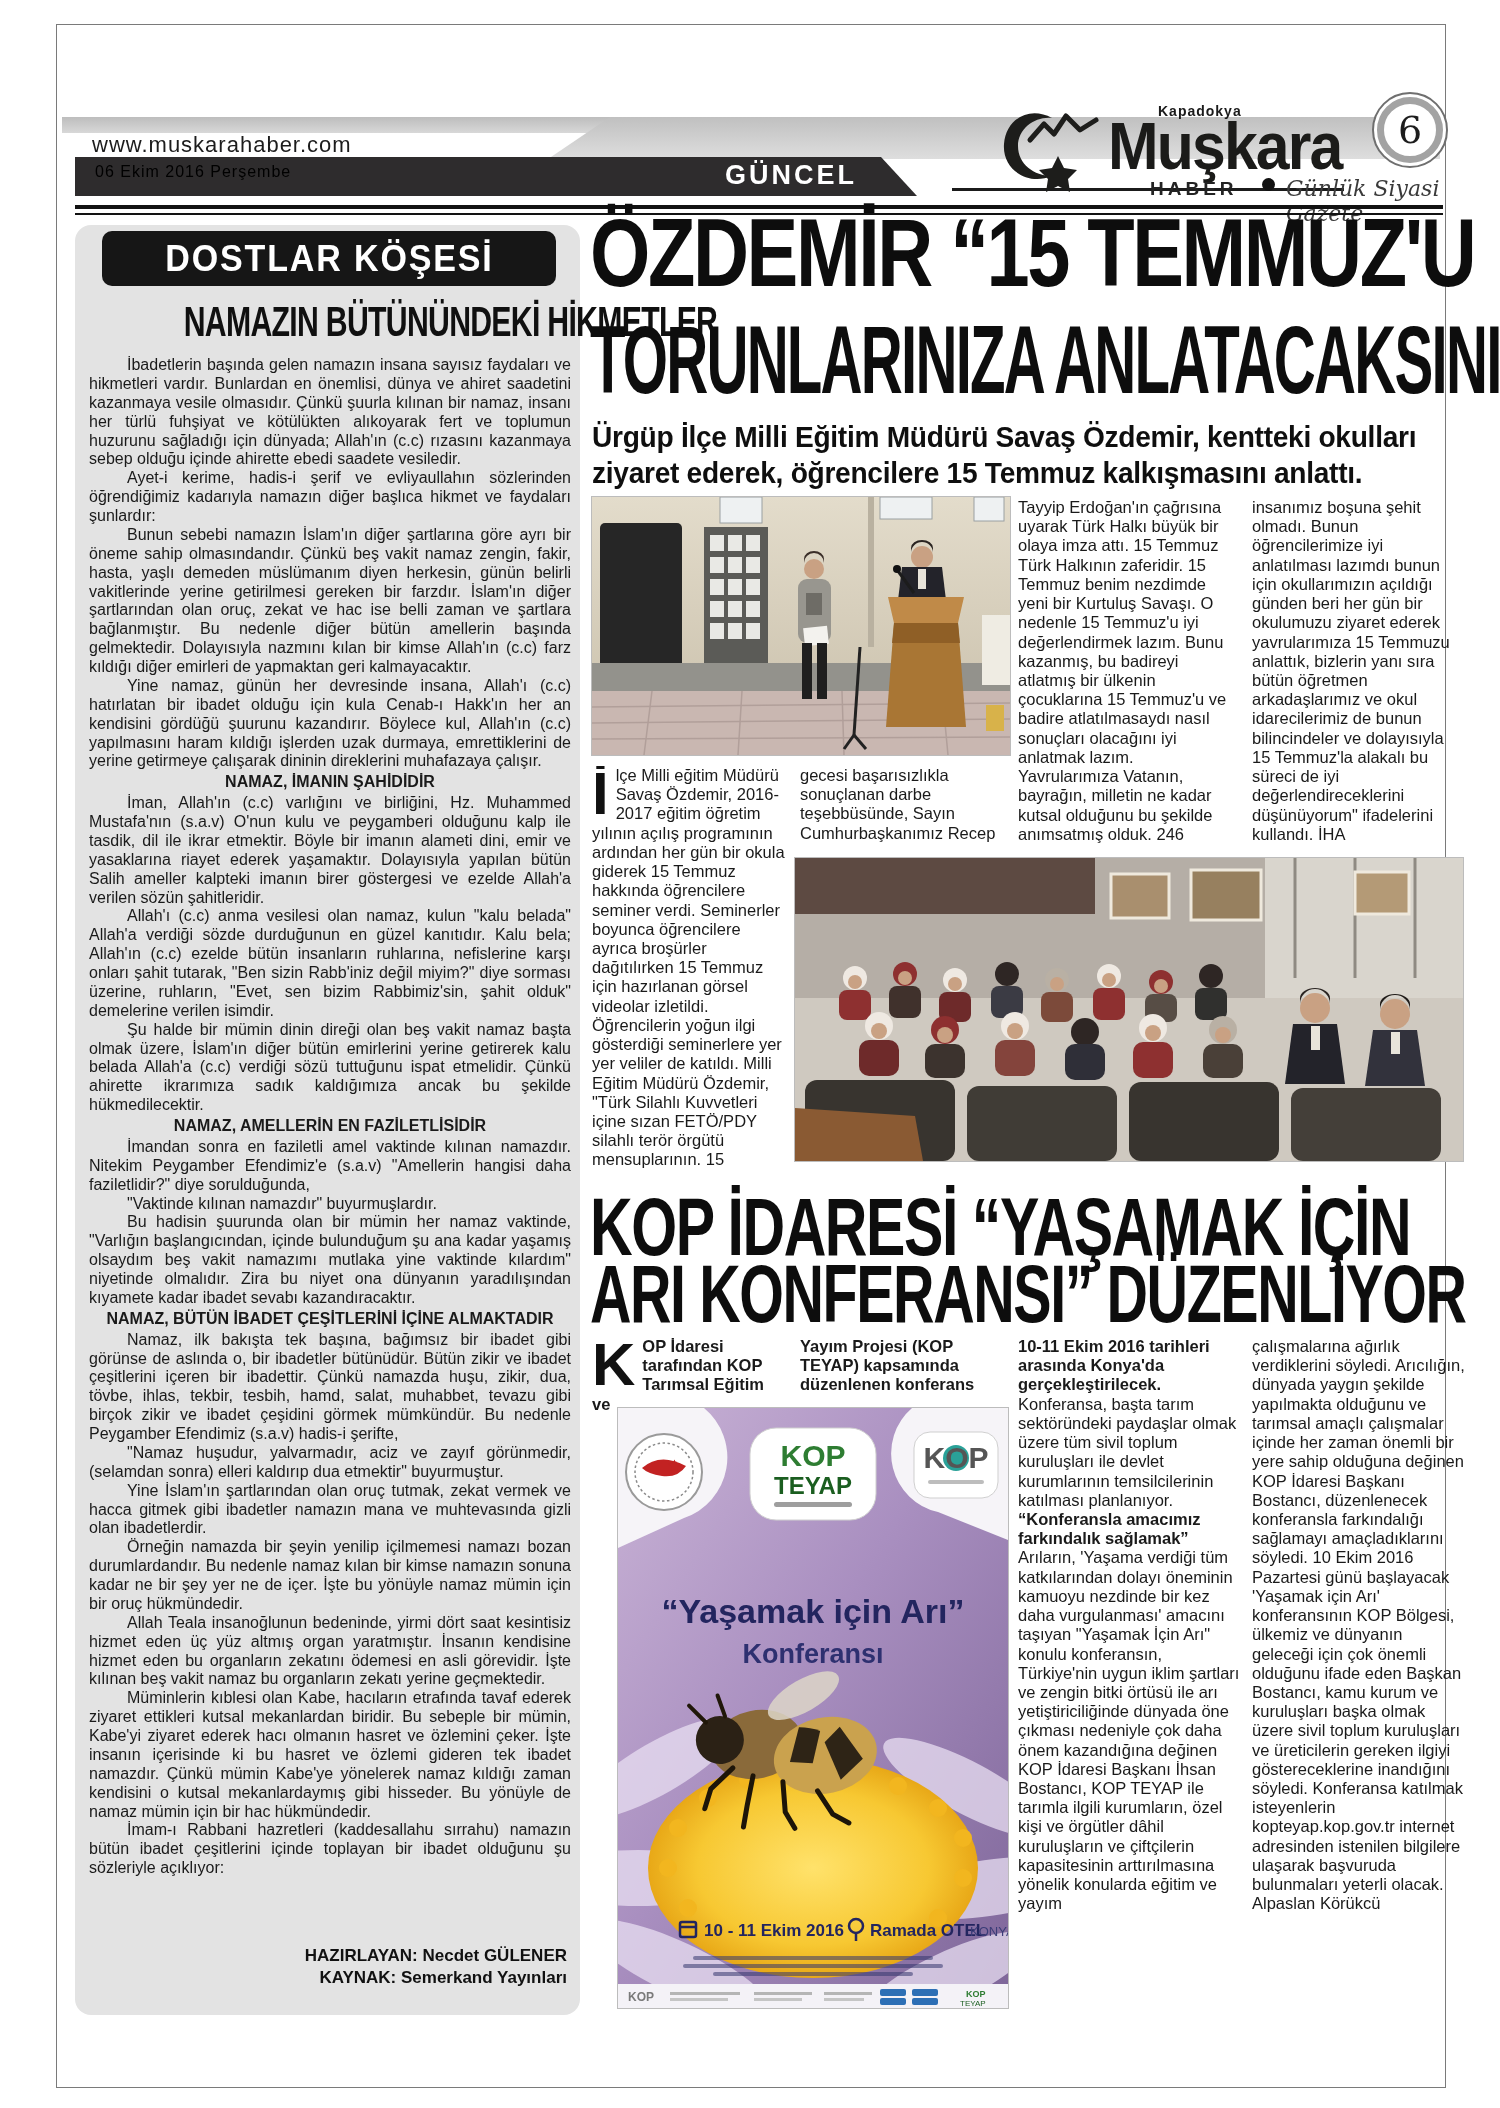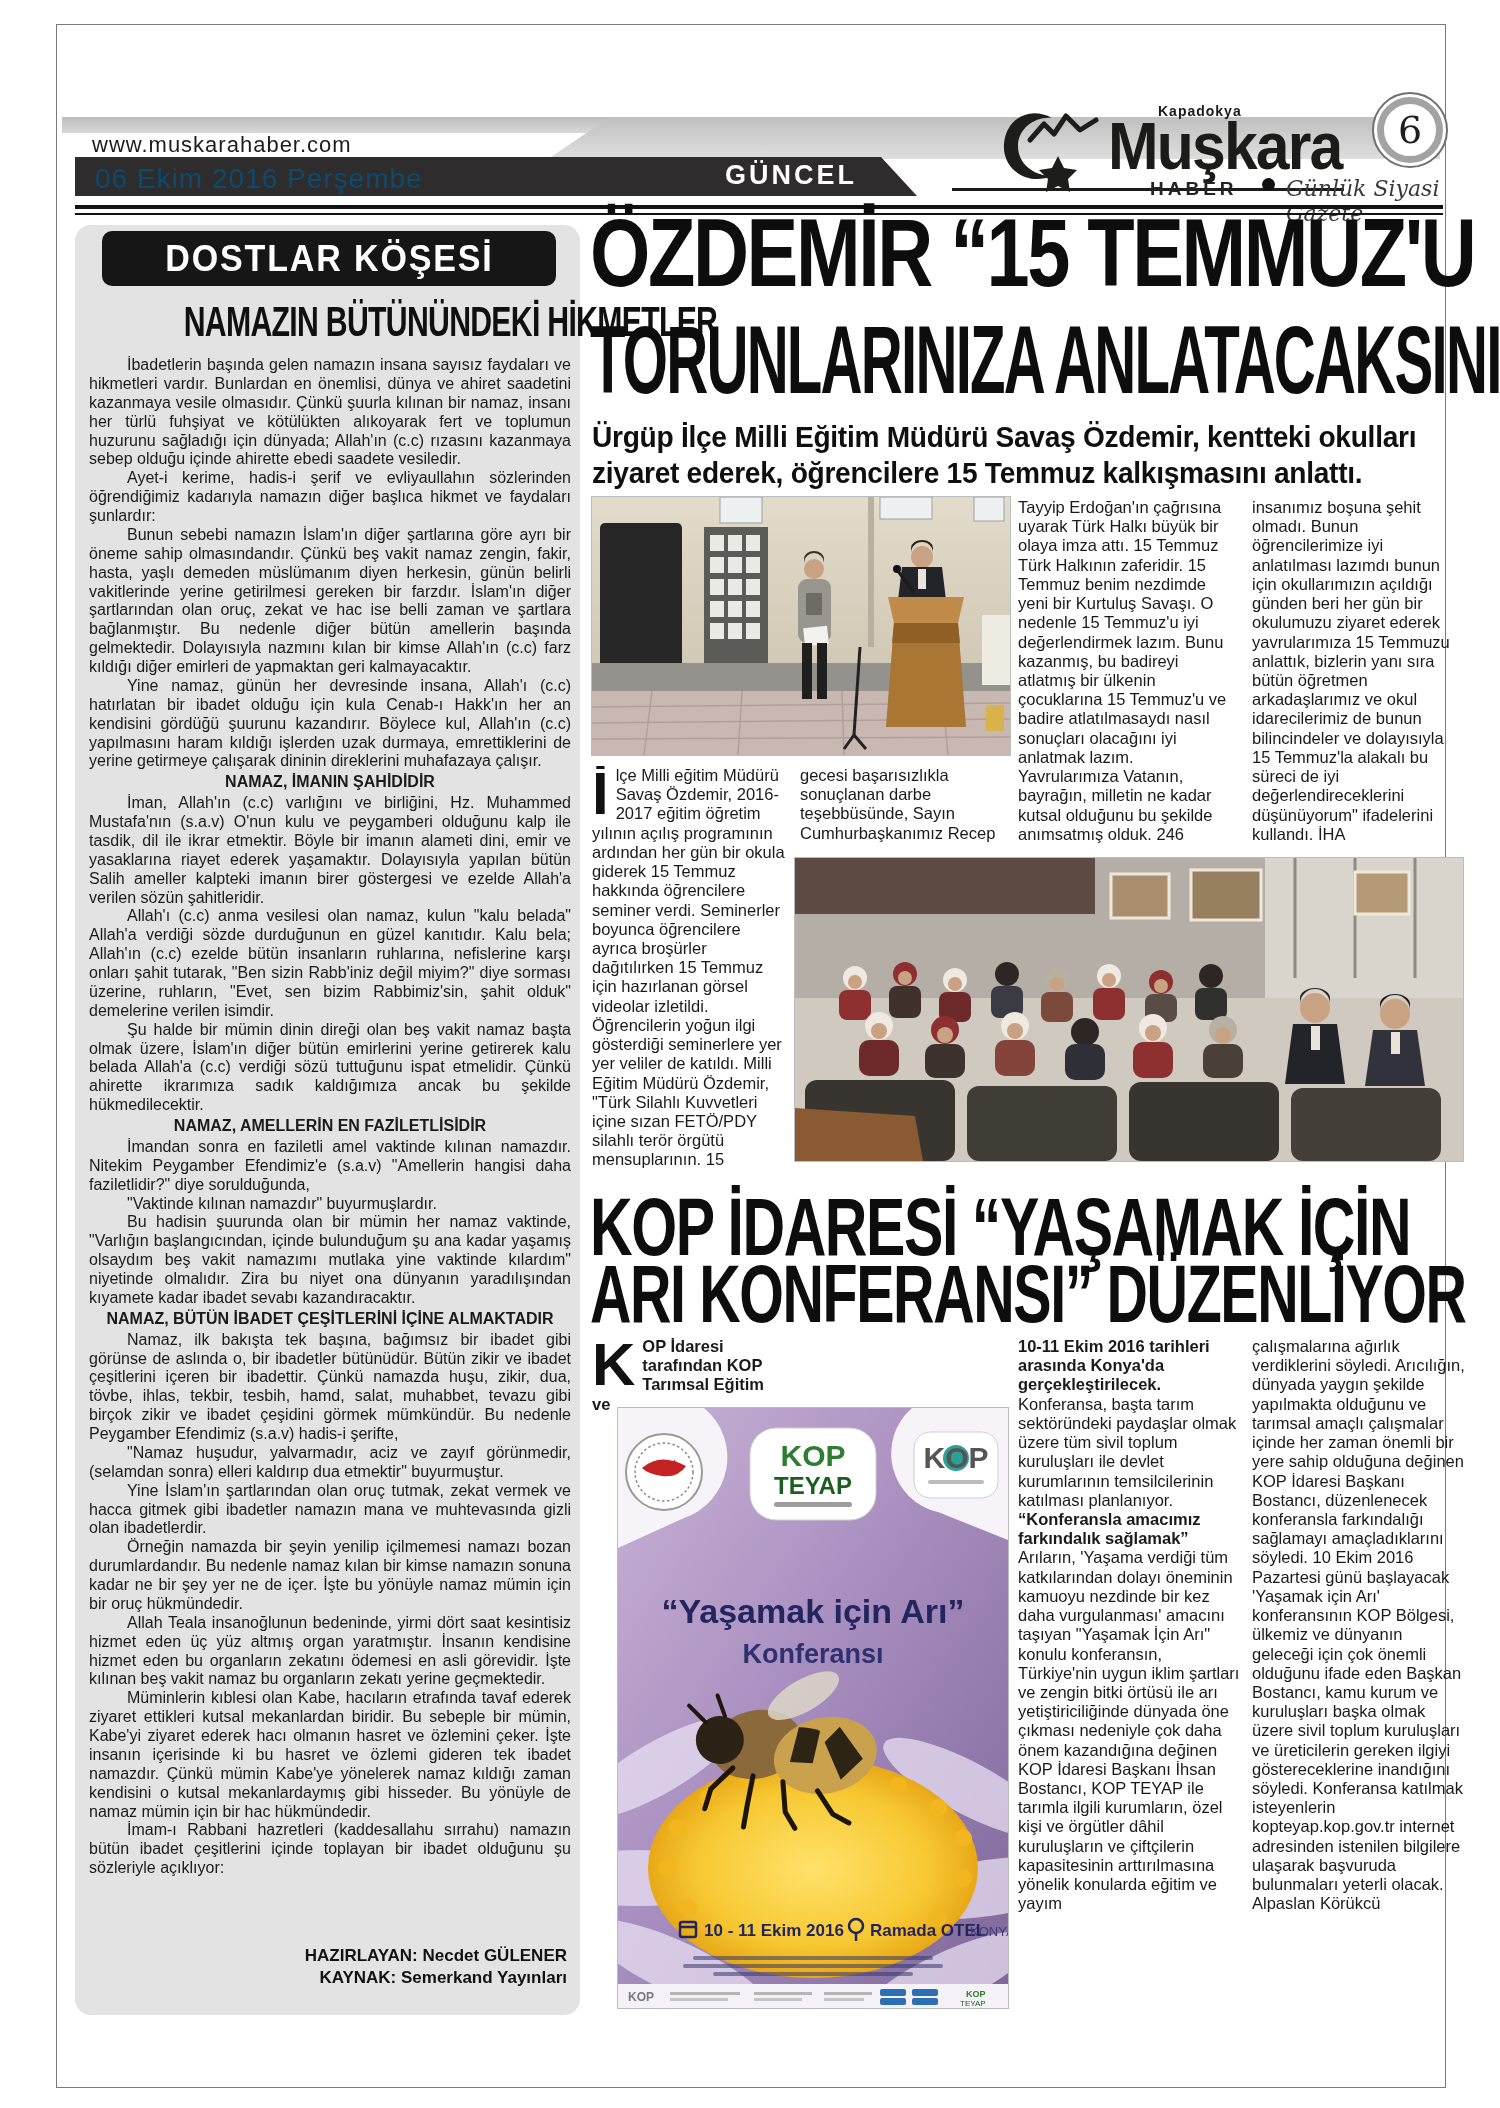--- a/index.html
+++ b/index.html
@@ -10,21 +10,21 @@
 
   
   .gray-band-top{left:62px;top:117px;width:1378px;height:16px;
       background:linear-gradient(#bdbdbd,#d8d8d8);}
   .gray-band-right{left:548px;top:117px;width:892px;height:42px;
       background:linear-gradient(#c0c0c0,#dedede);
       clip-path:polygon(62px 0,100% 0,100% 100%,0 100%);}
   .website{left:92px;top:132px;font-size:22px;letter-spacing:1px;color:#1c1c1c;}
   .black-bar{left:75px;top:157px;width:842px;height:39px;background:#2e2c2d;
       clip-path:polygon(0 0,806px 0,842px 100%,0 100%);}
-  .date-text{left:95px;top:163px;font-size:28px;color:#0c4a6e;letter-spacing:1px;}
+  .date-text{left:95px;top:163px;font-size:16px;color:#000000;letter-spacing:1px;}
   .section-text{left:725px;top:160px;font-size:27px;font-weight:bold;color:#fff;letter-spacing:3px;}
   .logo-underline{left:952px;top:188px;width:392px;height:3px;background:#1b1b1b;}
   .logo-mark{left:1000px;top:100px;}
   .logo-region{left:1158px;top:103px;font-size:14px;font-weight:bold;color:#1b1b1b;letter-spacing:1px;}
   .logo-name{left:1108px;top:108px;font-size:66px;font-weight:900;color:#1b1b19;letter-spacing:-2px;
       transform:scaleX(.92);transform-origin:0 0;}
   .logo-sub{left:1150px;top:178px;font-size:19px;font-weight:bold;color:#232323;letter-spacing:4px;text-align:right;}
   .logo-dot{left:1262px;top:178px;width:13px;height:13px;border-radius:50%;background:#111;}
   .logo-tagline{left:1286px;top:176px;font-size:22px;font-style:italic;color:#3a3a3a;
       font-family:"DejaVu Serif",serif;}
@@ -354,20 +354,21 @@
   <div class="abs kop-h1a">
     <span>KOP İDARESİ “YAŞAMAK İÇİN</span>
   </div>
   <div class="abs kop-h1b">
     <span>ARI KONFERANSI” DÜZENLİYOR</span>
   </div>
 
   <div class="abs news-col colA">
     <span class="dropcap">K</span><span>OP İdaresi tarafından KOP Tarımsal Eğitim ve</span>
   </div>
+  <div class="abs news-col colB">Yayım Projesi (KOP TEYAP) kapsamında düzenlenen konferans</div>
 
   <div class="abs news-col colC">
     <div class="bold">10-11 Ekim 2016 tarihleri arasında Konya'da gerçekleştirilecek.</div>
     <div>Konferansa, başta tarım sektöründeki paydaşlar olmak üzere tüm sivil toplum kuruluşları ile devlet kurumlarının temsilcilerinin katılması planlanıyor.</div>
     <div class="kop-sub">“Konferansla amacımız farkındalık sağlamak”</div>
     <div>Arıların, 'Yaşama verdiği tüm katkılarından dolayı öneminin kamuoyu nezdinde bir kez daha vurgulanması' amacını taşıyan "Yaşamak İçin Arı" konulu konferansın, Türkiye'nin uygun iklim şartları ve zengin bitki örtüsü ile arı yetiştiriciliğinde dünyada öne çıkması nedeniyle çok daha önem kazandığına değinen KOP İdaresi Başkanı İhsan Bostancı, KOP TEYAP ile tarımla ilgili kurumların, özel kişi ve örgütler dâhil kuruluşların ve çiftçilerin kapasitesinin arttırılmasına yönelik konularda eğitim ve yayım</div>
   </div>
   <div class="abs news-col colD">
     <span>çalışmalarına ağırlık verdiklerini söyledi. Arıcılığın, dünyada yaygın şekilde yapılmakta olduğunu ve tarımsal amaçlı çalışmalar içinde her zaman önemli bir yere sahip olduğuna değinen KOP İdaresi Başkanı Bostancı, düzenlenecek konferansla farkındalığı sağlamayı amaçladıklarını söyledi. 10 Ekim 2016 Pazartesi günü başlayacak 'Yaşamak için Arı' konferansının KOP Bölgesi, ülkemiz ve dünyanın geleceği için çok önemli olduğunu ifade eden Başkan Bostancı, kamu kurum ve kuruluşları başka olmak üzere sivil toplum kuruluşları ve üreticilerin gereken ilgiyi göstereceklerine inandığını söyledi. Konferansa katılmak isteyenlerin kopteyap.kop.gov.tr internet adresinden istenilen bilgilere ulaşarak başvuruda bulunmaları yeterli olacak.</span>
     <div>Alpaslan Körükcü</div>

